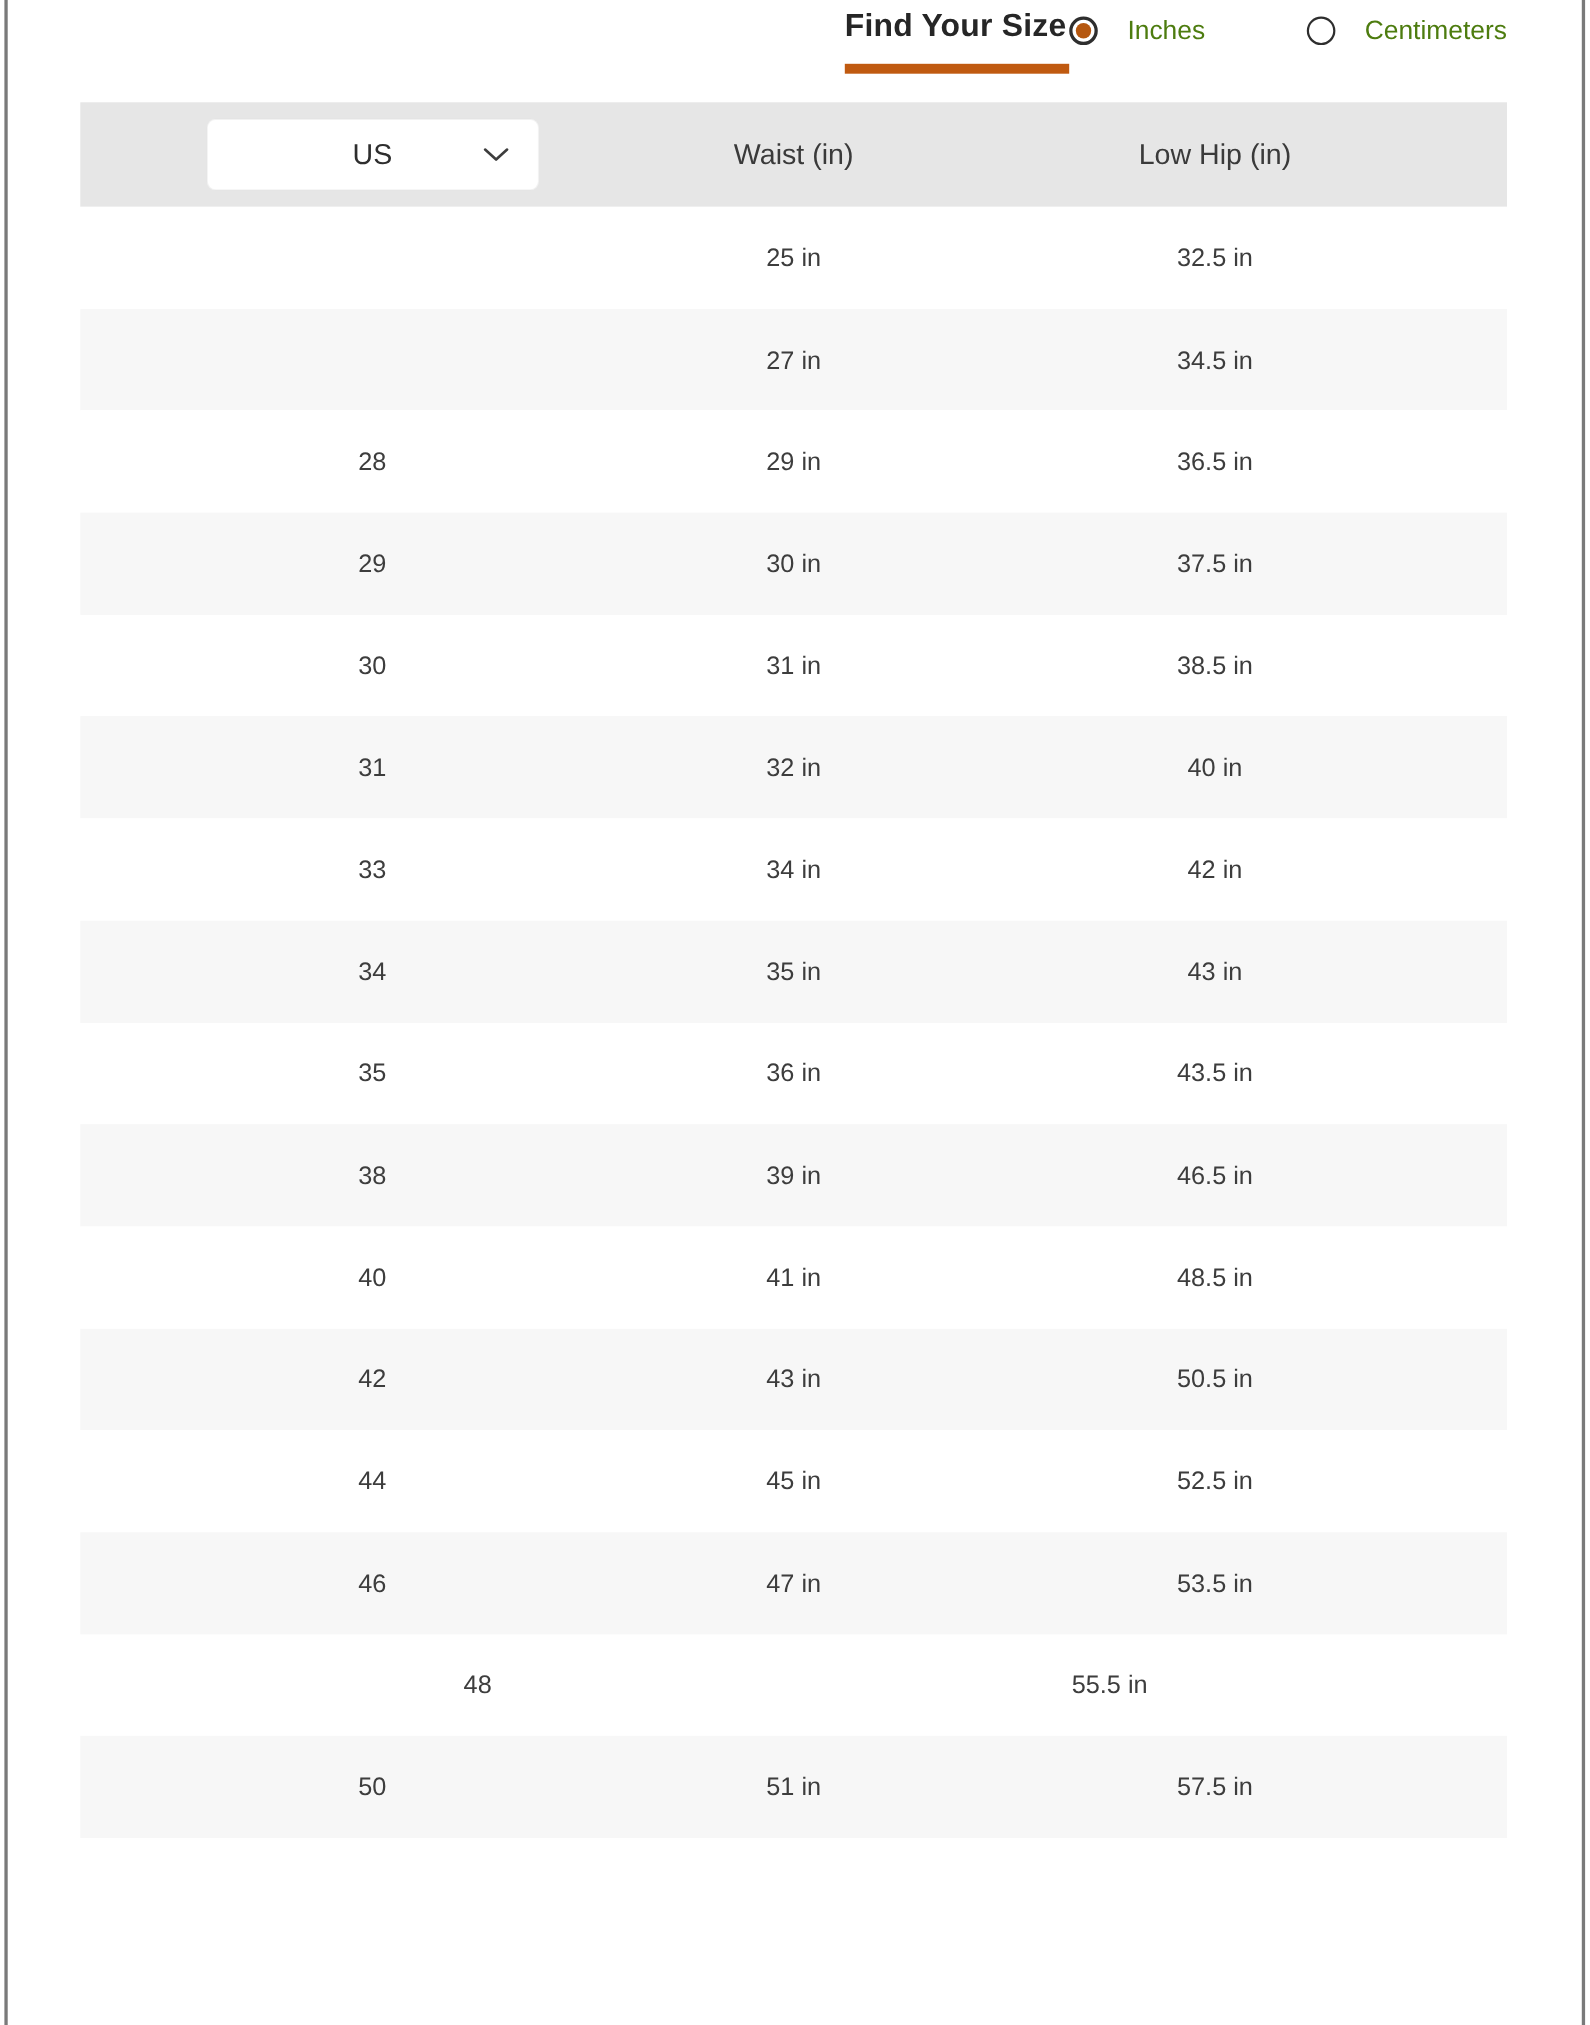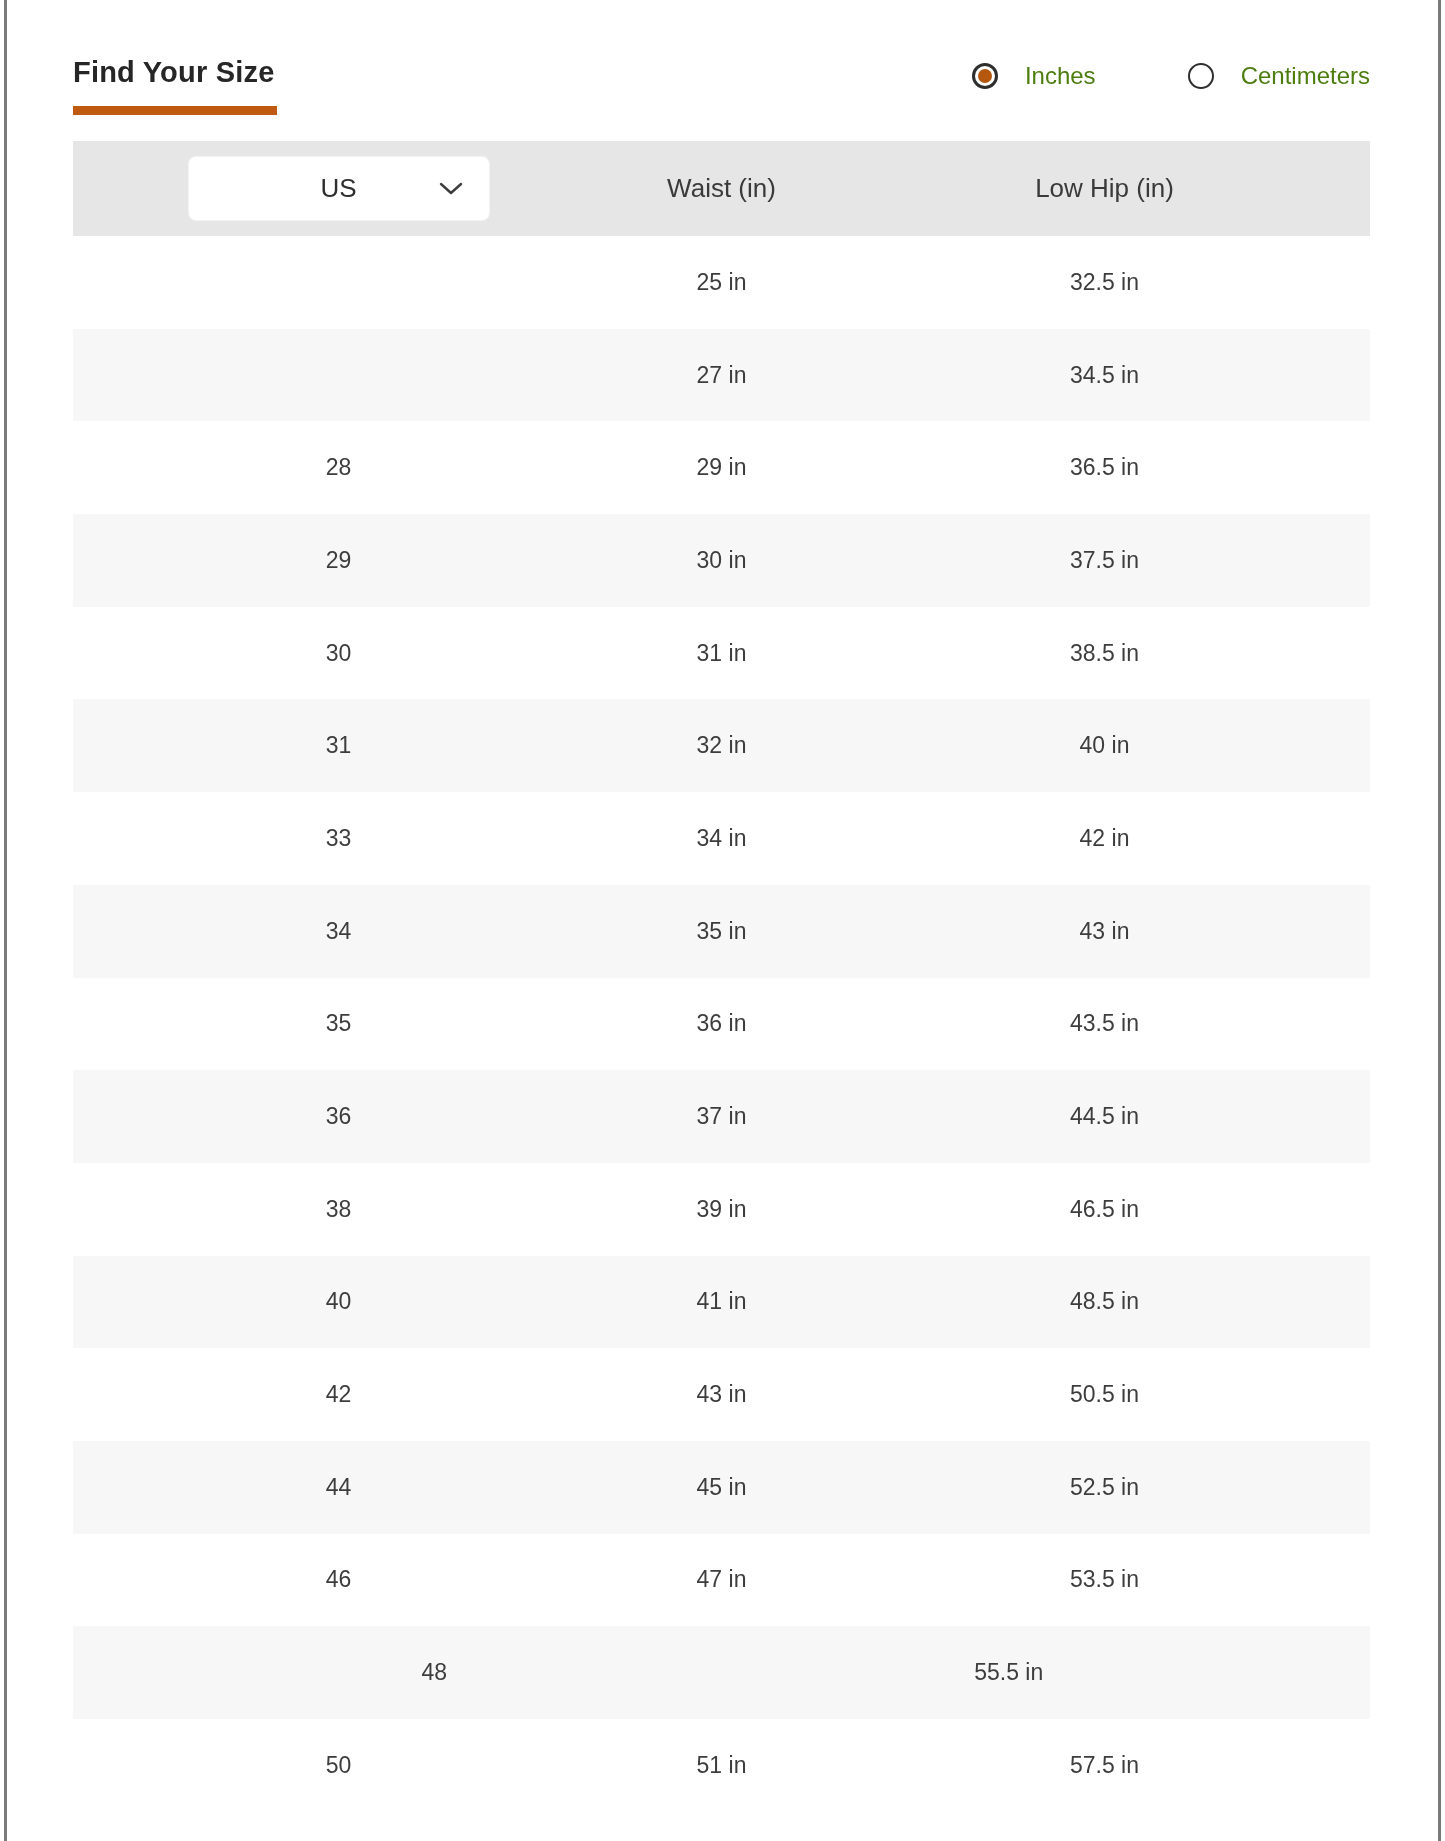--- a/index.html
+++ b/index.html
@@ -7,21 +7,21 @@
   body { font-family: "Liberation Sans", "DejaVu Sans", sans-serif; color: #3d3d3d; position: relative; }
 
   
   .edge { position: absolute; top: 0; bottom: 0; width: 3px; background: #7a7a7a; }
   .edge.left  { left: 4px; }
   .edge.right { right: 4px; }
 
   .panel { padding: 8px 75px 0 73px; }
 
   
-  .topbar { display: flex; justify-content: space-between; align-items: flex-start; margin-top: 48px; }
+  .topbar { display: flex; justify-content: flex-end; align-items: flex-start; }
   .title { font-size: 29px; font-weight: 700; color: #262626; letter-spacing: 0.2px; }
   .underline { width: 204px; height: 9px; background: #c05a10; margin-top: 17px; }
 
   .units { display: flex; align-items: center; margin-top: 6px; }
   .unit-option { display: flex; align-items: center; cursor: pointer; }
   .unit-option + .unit-option { margin-left: 92px; }
   .radio { width: 26px; height: 26px; border-radius: 50%; border: 3px solid #2e2e2e;
            display: flex; align-items: center; justify-content: center; background: #fff; }
   .radio.unselected { border-width: 2px; }
   .radio .dot { width: 14px; height: 14px; border-radius: 50%; background: #b5570f; display: none; }
@@ -124,25 +124,20 @@
           <div class="col">34</div>
           <div class="col">35 in</div>
           <div class="col">43 in</div>
         </div>
         <div class="trow">
           <div class="col">35</div>
           <div class="col">36 in</div>
           <div class="col">43.5 in</div>
         </div>
         <div class="trow">
-          <div class="col">36</div>
-          <div class="col">37 in</div>
-          <div class="col">44.5 in</div>
-        </div>
-        <div class="trow">
           <div class="col">38</div>
           <div class="col">39 in</div>
           <div class="col">46.5 in</div>
         </div>
         <div class="trow">
           <div class="col">40</div>
           <div class="col">41 in</div>
           <div class="col">48.5 in</div>
         </div>
         <div class="trow">

